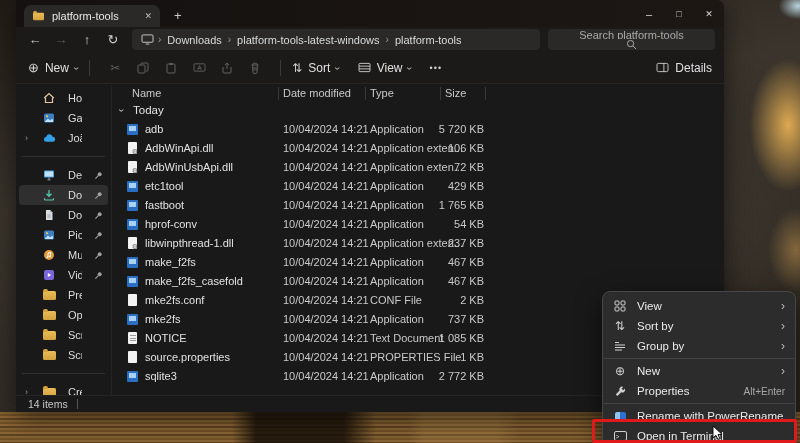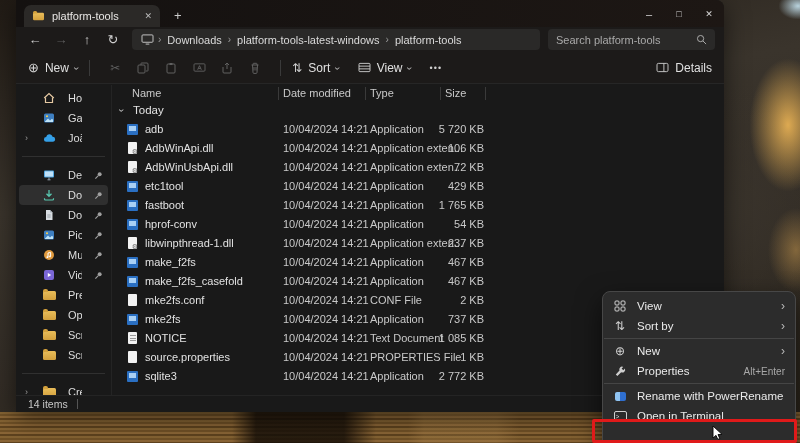--- a/index.html
+++ b/index.html
@@ -49,21 +49,21 @@
   .navbtn.dim { color:#5d5d5d; }
   .g-back::before{content:"←";} .g-fwd::before{content:"→";} .g-up::before{content:"↑";} .g-refresh::before{content:"↻";}
   .addrbox {
     margin-left:6px; width:408px; height:21px; background:#2a2928; border-radius:4px;
     display:flex; align-items:center; padding:0 8px; gap:2px; font-size:11px; color:#dadada; overflow:hidden; white-space:nowrap;
   }
   .crumb { padding:0 4px; }
   .crumb-sep { color:#9a9a9a; font-size:10px; padding:0 2px; }
   .searchbox {
     margin-left:8px; width:167px; height:21px; background:#2a2928; border-radius:4px;
-    display:flex; align-items:center; padding:0 8px; font-size:11px; color:#a9a9a9;
+    display:flex; align-items:center; padding:0 8px; font-size:11px; color:#a9a9a9;flex-direction:column;
   }
   .searchbox .ph { flex:1; white-space:nowrap; overflow:hidden; }
 
   .toolbar { height:32px; display:flex; align-items:center; padding:0 12px; background:#1c1a19; border-bottom:1px solid #262626; }
   .tbtn { display:flex; align-items:center; gap:6px; color:#e0e0e0; font-size:12px; }
   .g-newplus::before{content:"⊕"; font-size:13px; color:#d8d8d8;}
   .chev::before{content:"›"; display:inline-block; transform:rotate(90deg); font-size:10px; color:#b5b5b5;}
   .tb-sep { width:1px; height:16px; background:#3a3a3a; margin:0 11px; }
   .tb-ic { color:#616161; display:flex; align-items:center; justify-content:center; width:28px; }
   .g-cut::before{content:"✂"; font-size:12px;}
@@ -570,20 +570,29 @@
       <span class="mi-label">View</span>
       <span class="mi-right mi-sub"></span>
     </div>
     <div class="mi-row">
       <span class="mi-ic">
         <span class="g-sortby"></span>
       </span>
       <span class="mi-label">Sort by</span>
       <span class="mi-right mi-sub"></span>
     </div>
+    <div class="mi-row">
+      <span class="mi-ic">
+        <svg viewBox="0 0 12 12" width="12" height="12">
+          <path d="M1 2.5h4M1 5h10M1 7.5h10M1 10h7" stroke="#d0d0d0"></path>
+        </svg>
+      </span>
+      <span class="mi-label">Group by</span>
+      <span class="mi-right mi-sub"></span>
+    </div>
     <div class="mi-sep"></div>
     <div class="mi-row">
       <span class="mi-ic">
         <span class="g-newmi"></span>
       </span>
       <span class="mi-label">New</span>
       <span class="mi-right mi-sub"></span>
     </div>
     <div class="mi-row">
       <span class="mi-ic">

